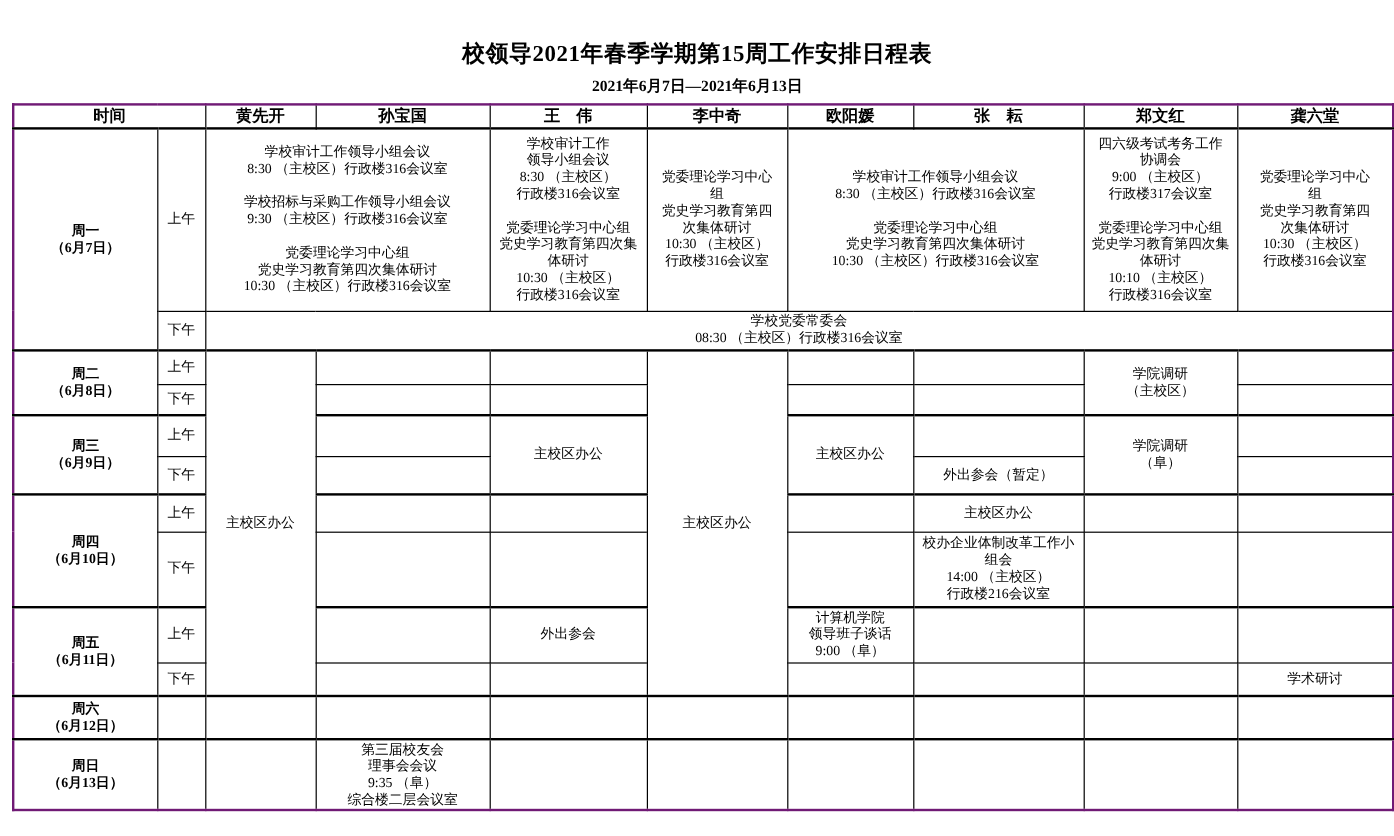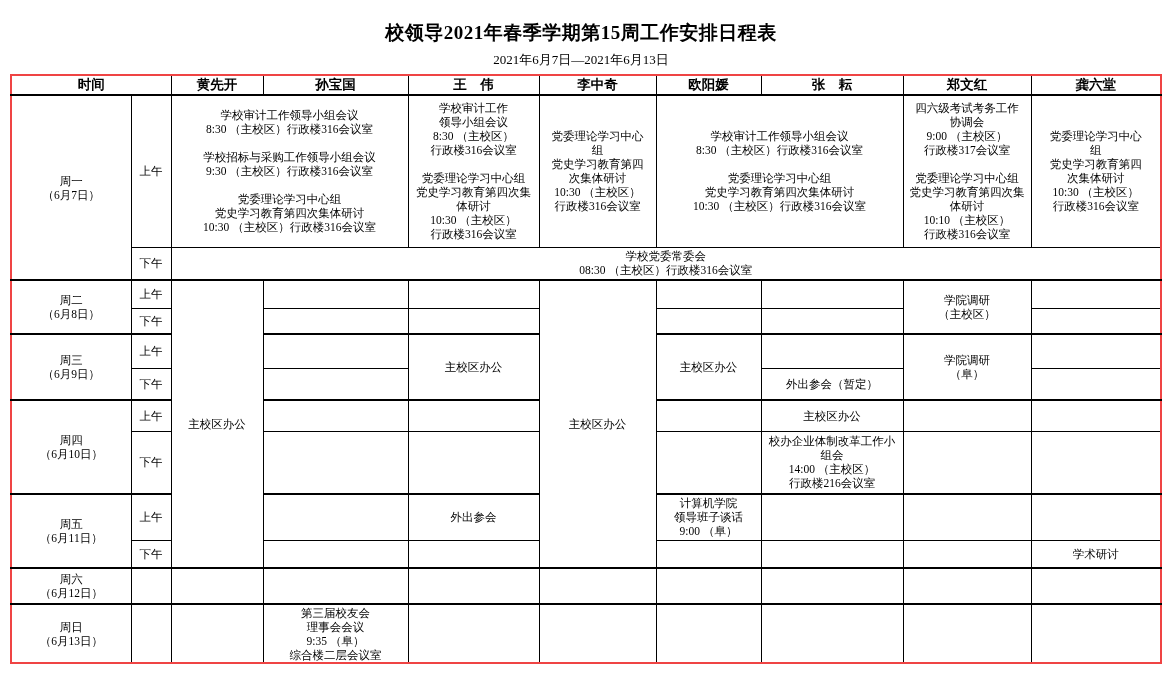--- a/index.html
+++ b/index.html
@@ -6,38 +6,38 @@
     margin: 0;
     padding: 0;
     background: #ffffff;
     width: 1162px;
     height: 697px;
     overflow: hidden;
     font-family: "Liberation Serif", "DejaVu Serif", serif;
     color: #000;
   }
   .page-title {
-    margin-top: 20px;
+    margin-top: 32px;
     text-align: center;
     font-size: 19px;
     font-weight: bold;
     letter-spacing: 0.5px;
   }
   .page-subtitle {
     margin-top: 5px;
     text-align: center;
     font-size: 13px;
-    font-weight: normal;
+    font-weight: bold;
   }
   table.schedule {
     border-collapse: collapse;
     table-layout: fixed;
     width: 1150px;
     margin: 5px 0 0 10px;
-    border: 2px solid #ef4444;
+    border: 2px solid #701a75;
   }
   table.schedule td {
     border: 1px solid #000;
     text-align: center;
     vertical-align: middle;
     font-size: 11.5px;
     line-height: 14px;
     white-space: pre-line;
     padding: 0 1px;
     overflow: hidden;
@@ -46,21 +46,21 @@
     font-weight: bold;
     font-size: 13.5px;
   }
   tr.day-start > td {
     border-top: 2px solid #000;
   }
   td.thick-left {
     border-left: 2px solid #000;
   }
   td.day {
-    font-weight: normal;
+    font-weight: bold;
     font-size: 12px;
     line-height: 17px;
   }
   td.half {
     font-size: 12px;
     font-family: Liberation Serif, serif;
   }
 </style>
 </head>
 <body>

